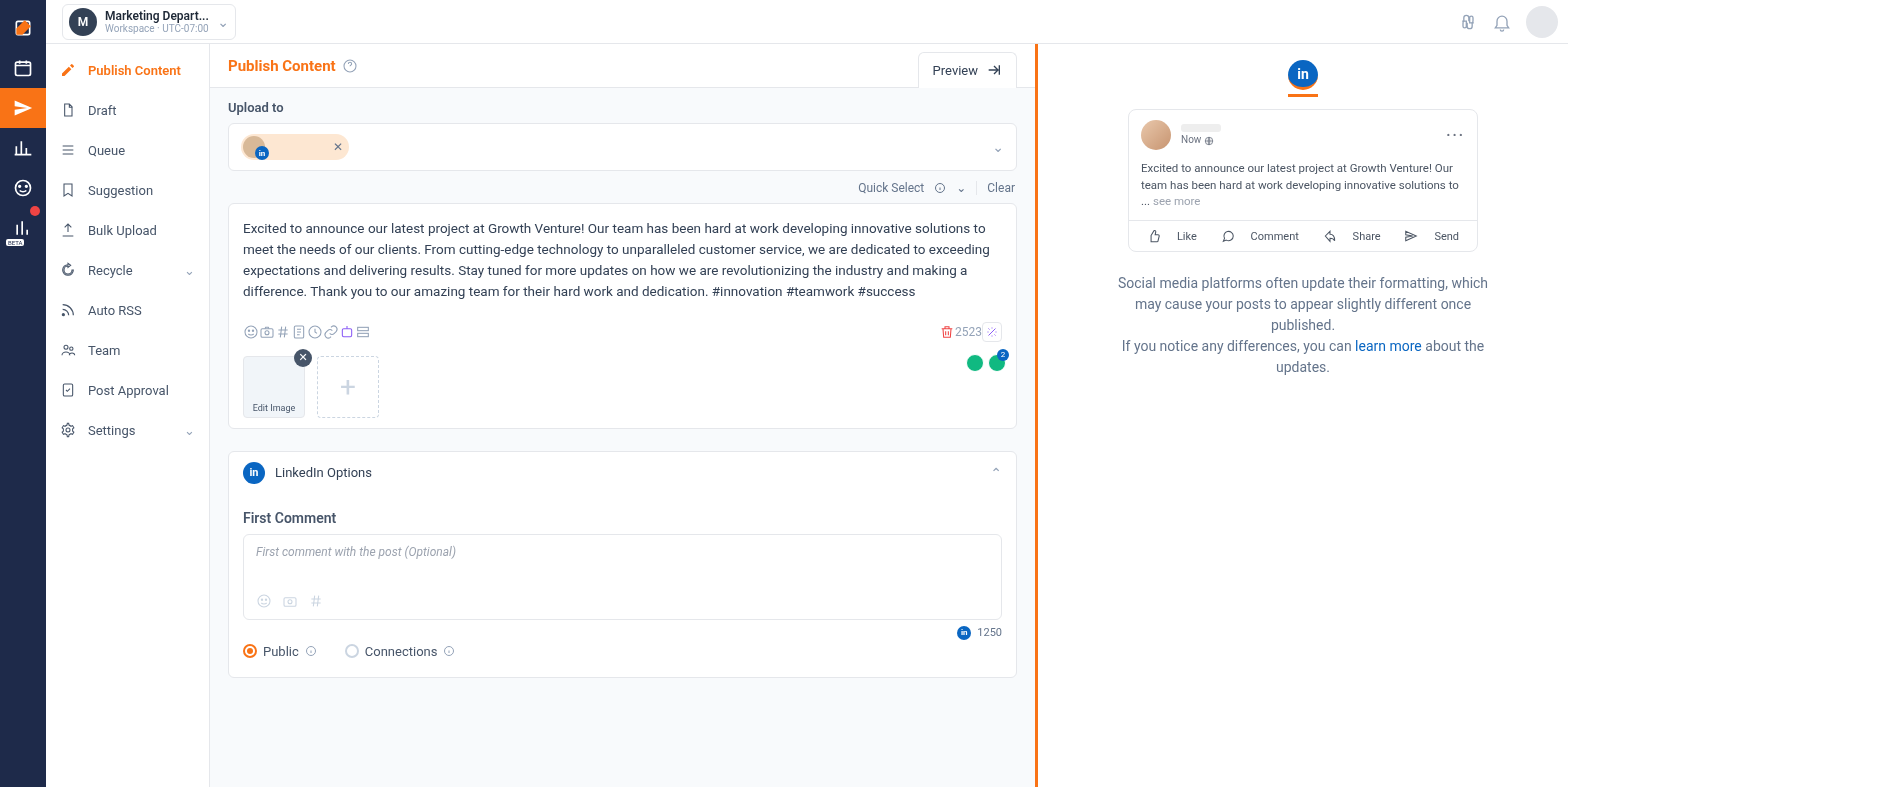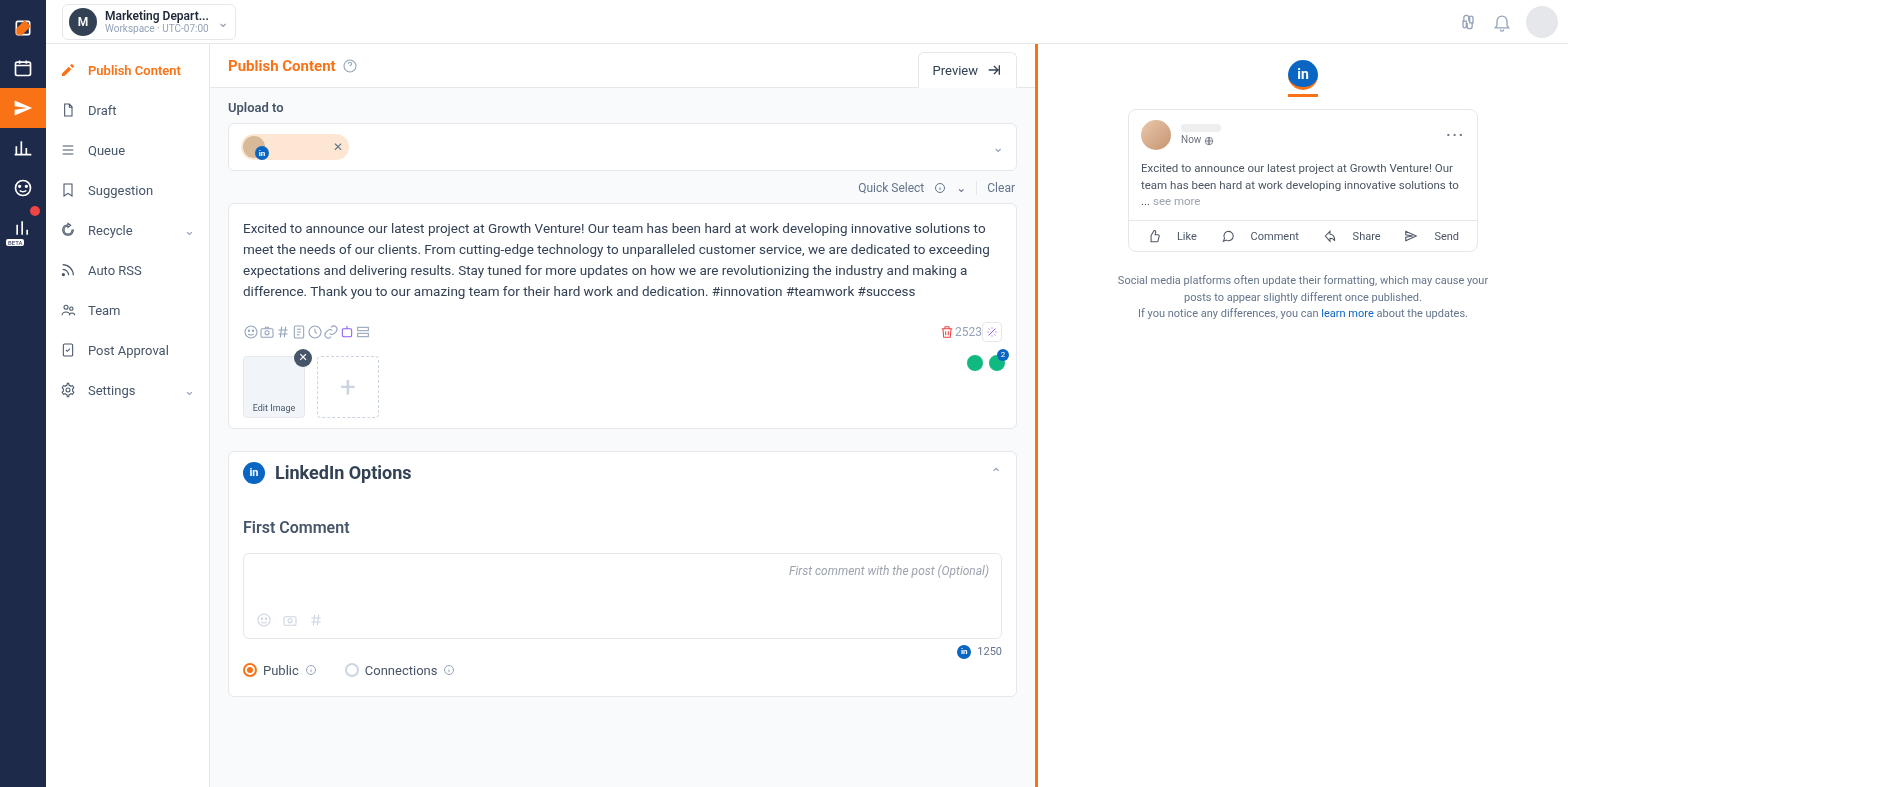--- a/index.html
+++ b/index.html
@@ -64,26 +64,26 @@
 .editor-toolbar .spacer{flex:1;}
 .editor-toolbar .count { font-size:12px; color:#94a3b8;}
 .editor-toolbar .magic { width:20px; height:20px; border:1px solid #e5e7eb; border-radius:4px; display:flex; align-items:center;justify-content:center; cursor:pointer;}
 .attachments { display:flex; gap:12px; margin-top:14px;}
 .img-thumb { width:62px; height:62px; border:1px solid #e5e7eb; border-radius:4px; position:relative; background:#f1f5f9; display:flex; align-items:flex-end; justify-content:center; font-size:9px; color:#475569; padding-bottom:4px;}
 .img-thumb .rm { position:absolute; top:-8px; right:-8px; width:18px; height:18px; border-radius:50%; background:#475569; color:#fff; display:flex; align-items:center; justify-content:center; font-size:11px; cursor:pointer;}
 .add-thumb { width:62px; height:62px; border:1px dashed #cbd5e1; border-radius:4px; display:flex; align-items:center; justify-content:center; color:#cbd5e1; font-size:28px; cursor:pointer;}
 .li-options { margin-top:22px; background:#fff; border:1px solid #e5e7eb; border-radius:6px;}
 .li-head { display:flex; align-items:center; padding:10px 14px; gap:10px; cursor:pointer;}
 .li-head .li-badge { width:22px; height:22px; border-radius:50%; background:#0a66c2; color:#fff; font-size:11px; font-weight:700; display:flex;align-items:center;justify-content:center;}
-.li-head .title { font-weight:700; font-size:18px;}
+.li-head .title { font-weight:400; font-size:13px;}
 .li-head .chev { margin-left:auto; color:#94a3b8;}
 .li-body { padding:8px 14px 18px 14px;}
-.sub-label { font-weight:600; font-size:16px; color:#475569; margin:16px 0;}
+.sub-label { font-weight:600; font-size:14px; color:#475569; margin:8px 0;}
 .first-comment { border:1px solid #e5e7eb; border-radius:6px; min-height:86px; padding:10px 12px; font-size:13px; color:#94a3b8; display:flex; flex-direction:column;}
-.first-comment .placeholder { font-style:italic; font-size:12px; color:#9ca3af; flex:1;text-align:right;}
+.first-comment .placeholder { font-style:italic; font-size:12px; color:#9ca3af; flex:1;}
 .fc-toolbar { display:flex; gap:10px; color:#cbd5e1; margin-top:6px;}
 .fc-count-row { display:flex; justify-content:flex-end; align-items:center; gap:6px; font-size:11px; color:#64748b; margin-top:6px;}
 .fc-count-row .li-dot{ width:14px;height:14px;border-radius:50%;background:#0a66c2;color:#fff;font-size:8px;font-weight:700;display:flex;align-items:center;justify-content:center;}
 .radio-row { display:flex; gap:28px; align-items:center; margin-top:4px;}
 .radio-opt { display:flex; align-items:center; gap:6px; font-size:13px; color:#475569; cursor:pointer;}
 .radio { width:14px; height:14px; border-radius:50%; border:2px solid #cbd5e1; display:inline-block; position:relative;}
 .radio.checked { border-color:#f97316;}
 .radio.checked::after { content:""; position:absolute; inset:2px; border-radius:50%; background:#f97316;}
 
 
@@ -95,21 +95,21 @@
 .pv-head { display:flex; align-items:center; padding:10px 12px; gap:10px;}
 .pv-avatar { width:30px; height:30px; border-radius:50%; background:linear-gradient(135deg,#e9c8ac,#c79470);}
 .pv-meta { font-size:10px; color:#6b7280;}
 .pv-meta .name-blur { width:40px; height:8px; background:#eee; border-radius:3px; margin-bottom:2px;}
 .pv-more { margin-left:auto; color:#6b7280; letter-spacing:2px; cursor:pointer; font-weight:700;}
 .pv-body { padding:0 12px 10px 12px; font-size:11.5px; line-height:1.45; color:#4b5563;}
 .pv-body .see-more { color:#9ca3af; cursor:pointer;}
 .pv-actions { display:flex; justify-content:space-around; border-top:1px solid #e5e7eb; padding:8px 6px;}
 .pv-act { display:flex; align-items:center; gap:16px; font-size:11px; color:#4b5563; cursor:pointer;}
 .pv-act svg { width:14px; height:14px;}
-.pv-note { font-size:11px; color:#64748b; text-align:center; line-height:1.5; max-width:400px; margin:0 auto;}
+.pv-note { font-size:14px; color:#64748b; text-align:center; line-height:1.5; max-width:400px; margin:0 auto;}
 .pv-note a { color:#0a66c2; cursor:pointer;}
 
 
 .right-shell { flex:1; display:flex; flex-direction:column; min-width:0;}
 </style>
 </head>
 <body>
 
 <div class="app">
 
@@ -208,20 +208,26 @@
             <svg class="icn" viewBox="0 0 24 24" fill="none" stroke="currentColor" stroke-width="1.8">
                 <path d="M4 6h16M4 12h16M4 18h16"></path>
               </svg>
             <span>Queue</span>
           </div>
           <div class="nav-item">
             <svg class="icn" viewBox="0 0 24 24" fill="none" stroke="currentColor" stroke-width="1.6">
                 <path d="M6 3h12v18l-6-4-6 4z"></path>
               </svg>
             <span>Suggestion</span>
+          </div>
+          <div class="nav-item">
+            <svg class="icn" viewBox="0 0 24 24" fill="none" stroke="currentColor" stroke-width="1.6">
+                <path d="M12 3v12M7 8l5-5 5 5M4 21h16"></path>
+              </svg>
+            <span>Bulk Upload</span>
           </div>
           <div class="nav-item">
             <svg class="icn" viewBox="0 0 24 24" fill="none" stroke="currentColor" stroke-width="1.6">
                 <path d="M4 12a8 8 0 018-8V2l4 3-4 3V6a6 6 0 106 6h2a8 8 0 11-16 0z"></path>
               </svg>
             <span>Recycle</span>
             <span class="chev">⌄</span>
           </div>
           <div class="nav-item">
             <svg class="icn" viewBox="0 0 24 24" fill="none" stroke="currentColor" stroke-width="1.8">

